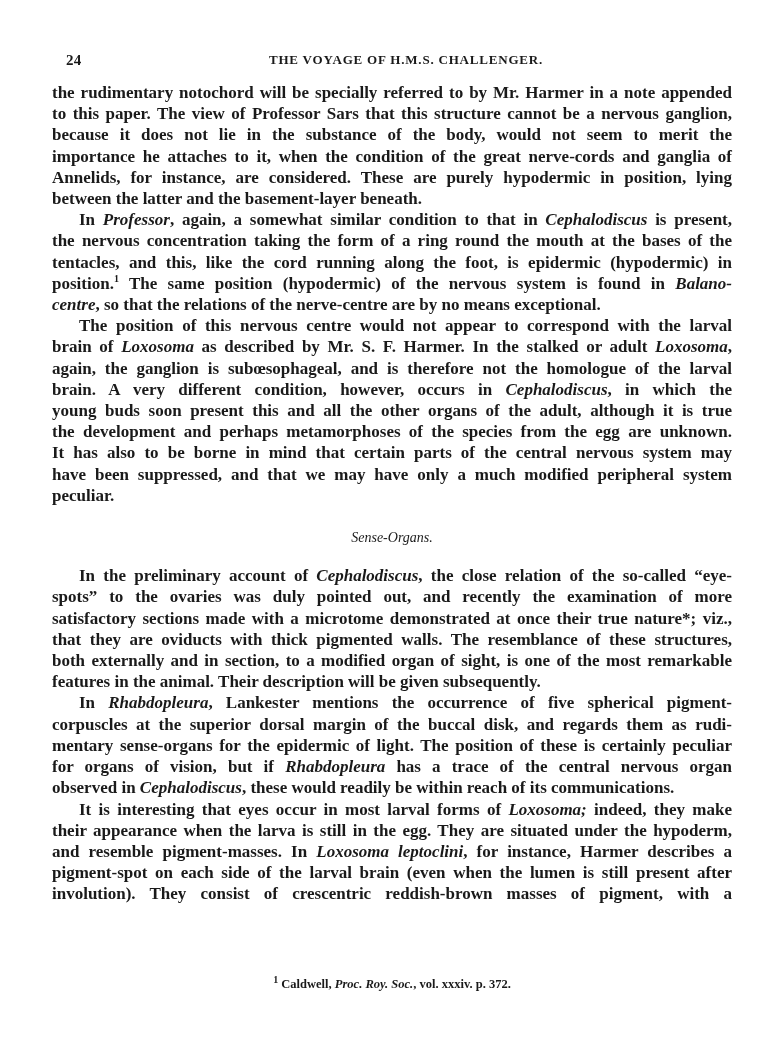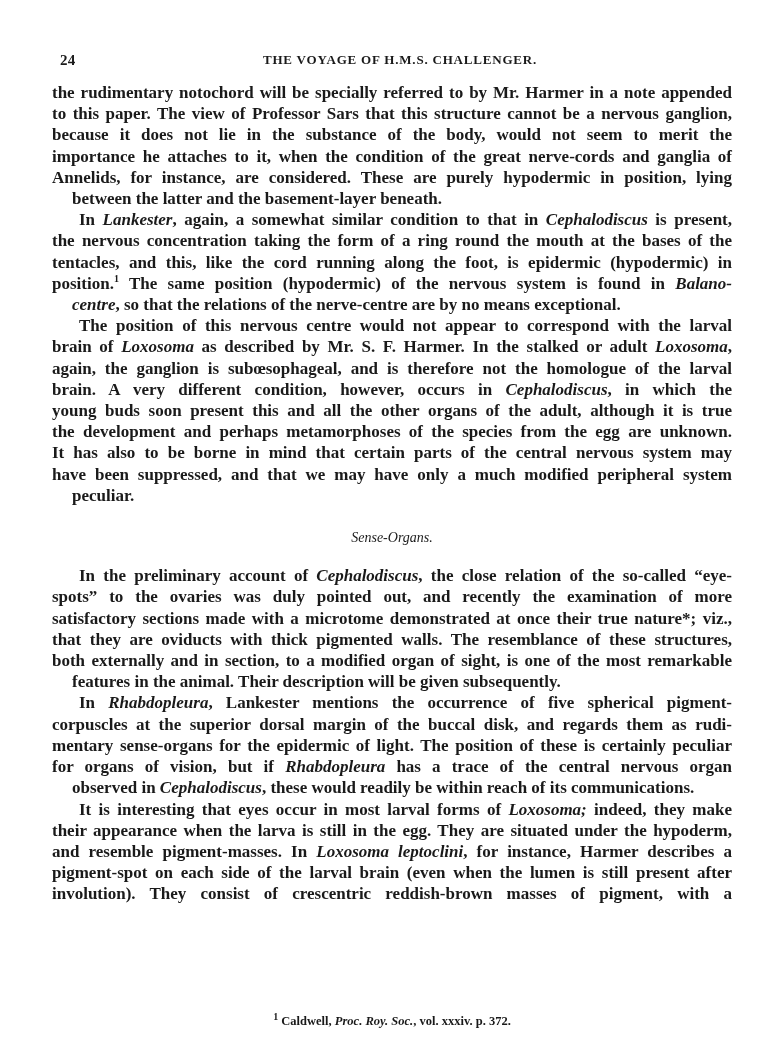--- a/index.html
+++ b/index.html
@@ -1,32 +1,32 @@
 <!DOCTYPE html>
 <html><head>
 <meta charset="utf-8">
 <style>
   html, body { margin: 0; padding: 0; background: #ffffff; }
   body { width: 776px; height: 1050px; position: relative; overflow: hidden;
          font-family: "Liberation Serif", "DejaVu Serif", serif; color: #1a1a1a; }
   .page { position: absolute; left: 52px; top: 0; width: 680px; }
-  .header { position: absolute; top: 52px; left: 8px; width: 680px; height: 22px;
+  .header { position: absolute; top: 52px; left: 14px; width: 680px; height: 22px;
             font-size: 15px; letter-spacing: 0.3px; }
   .header .pno { position: absolute; left: 0; top: 0; font-weight: bold; }
   .header .rt { position: absolute; left: 0; right: 0; top: 0; text-align: center;
                 font-size: 13px; letter-spacing: 0.8px; font-weight: bold; }
   .body { position: absolute; top: 82px; left: 0; width: 680px;
           font-size: 17px; line-height: 21.2px; text-align: justify; }
   .body p { margin: 0; }
   .line { display: block; text-align: justify; text-align-last: justify; white-space: nowrap; font-weight: bold; }
-  .line.last { text-align-last: left; margin-left: 20px; }
+  .line.last { text-align-last: left; }
   .indent { padding-left: 27px; }
   .heading { text-align: center; font-style: italic; margin: 21px 0 17px 0; font-size: 14px; }
   i { font-style: italic; }
-  .footnote { position: absolute; top: 1014px; left: 0; width: 680px; text-align: center;
+  .footnote { position: absolute; top: 977px; left: 0; width: 680px; text-align: center;
               font-size: 12.5px; font-weight: bold; }
   sup { font-size: 10px; line-height: 0; }
 </style>
 </head>
 <body>
 
 <div class="page">
   <div class="header">
     <span class="pno">24</span>
     <span class="rt">THE VOYAGE OF H.M.S. CHALLENGER.</span>
@@ -36,21 +36,21 @@
     <div id="before">
         <p>
           <span class="line">the rudimentary notochord will be specially referred to by Mr. Harmer in a note appended</span>
           <span class="line">to this paper.  The view of Professor Sars that this structure cannot be a nervous ganglion,</span>
           <span class="line">because it does not lie in the substance of the body, would not seem to merit the</span>
           <span class="line">importance he attaches to it, when the condition of the great nerve-cords and ganglia of</span>
           <span class="line">Annelids, for instance, are considered.  These are purely hypodermic in position, lying</span>
           <span class="line last">between the latter and the basement-layer beneath.</span>
         </p>
         <p>
-          <span class="line indent">In <i>Lankester</i>, again, a somewhat similar condition to that in <i>Cephalodiscus</i> is present,</span>
+          <span class="line indent">In <i>Professor</i>, again, a somewhat similar condition to that in <i>Cephalodiscus</i> is present,</span>
           <span class="line">the nervous concentration taking the form of a ring round the mouth at the bases of the</span>
           <span class="line">tentacles, and this, like the cord running along the foot, is epidermic (hypodermic) in</span>
           <span class="line">position.<sup>1</sup>  The same position (hypodermic) of the nervous system is found in <i>Balano-</i></span>
           <span class="line last"><i>centre</i>, so that the relations of the nerve-centre are by no means exceptional.</span>
         </p>
         <p>
           <span class="line indent">The position of this nervous centre would not appear to correspond with the larval</span>
           <span class="line">brain of <i>Loxosoma</i> as described by Mr. S. F. Harmer.  In the stalked or adult <i>Loxosoma</i>,</span>
           <span class="line">again, the ganglion is subœsophageal, and is therefore not the homologue of the larval</span>
           <span class="line">brain.  A very different condition, however, occurs in <i>Cephalodiscus</i>, in which the</span>

